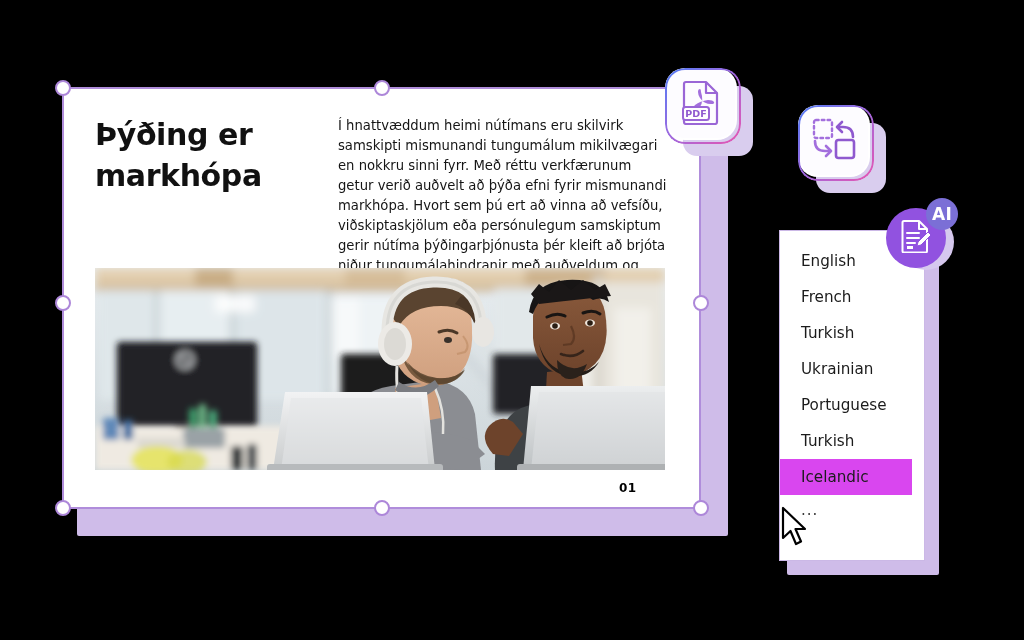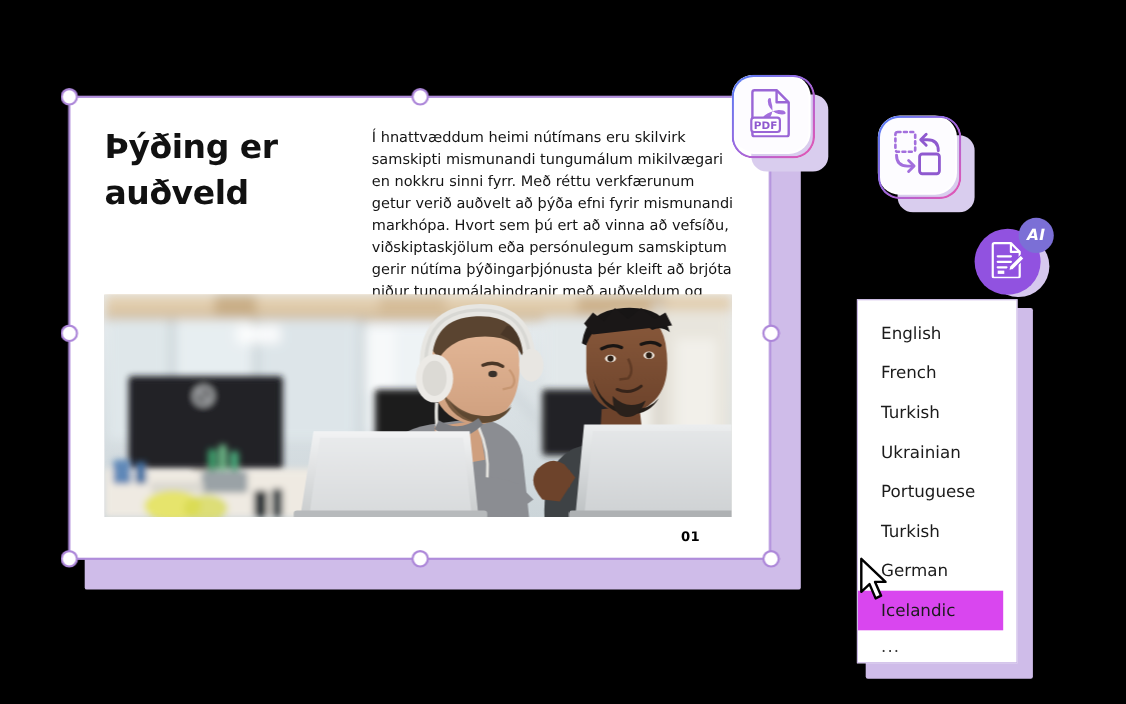--- a/index.html
+++ b/index.html
@@ -197,37 +197,35 @@
     align-items: center;
     justify-content: center;
   }
   .ai-pill {
     position: absolute;
     left: 40px; top: 0px;
     width: 32px; height: 32px;
     border-radius: 50%;
     background: #7b6fd6;
     color: #ffffff;
-    font-size: 14px;
+    font-size: 17px;
     font-weight: 700;
     display: flex;
     align-items: center;
     justify-content: center;
     letter-spacing: 0.3px;
-    font-style: italic;
   }
 
   
   .dd-wrap {
     position: absolute;
     left: 779px;
     top: 230px;
     width: 160px;
     height: 345px;
-    margin-top: 42px;
   }
   .dd-backdrop {
     position: absolute;
     left: 8px; top: 8px;
     width: 152px; height: 337px;
     background: #cfbce9;
     border-radius: 2px;
   }
   .dd-panel {
     position: absolute;
@@ -275,21 +273,21 @@
 
 <div class="stage">
 
   <div class="slide-wrap">
     <div class="slide-backdrop"></div>
 
     <div class="slide-paper">
       <div class="slide-content">
 
         <div class="slide-title">Þýðing er
-auðveld</div>
+markhópa</div>
 
         <div class="slide-body">Í hnattvæddum heimi nútímans eru skilvirk samskipti mismunandi tungumálum mikilvægari en nokkru sinni fyrr. Með réttu verkfærunum getur verið auðvelt að þýða efni fyrir mismunandi markhópa. Hvort sem þú ert að vinna að vefsíðu, viðskiptaskjölum eða persónulegum samskiptum gerir nútíma þýðingarþjónusta þér kleift að brjóta niður tungumálahindranir með auðveldum og nákvæmni.</div>
 
         <div class="slide-photo">
           <svg width="570" height="202" viewBox="0 0 570 202" xmlns="http://www.w3.org/2000/svg" aria-hidden="true">
             <defs>
               <linearGradient id="bgwall" x1="0" y1="0" x2="0" y2="1">
                 <stop offset="0" stop-color="#e9eef1"></stop>
                 <stop offset="1" stop-color="#ccd5d9"></stop>
               </linearGradient>
@@ -516,21 +514,20 @@
 
   <div class="dd-wrap">
     <div class="dd-backdrop"></div>
     <div class="dd-panel">
       <div class="dd-item">English</div>
       <div class="dd-item">French</div>
       <div class="dd-item">Turkish</div>
       <div class="dd-item">Ukrainian</div>
       <div class="dd-item">Portuguese</div>
       <div class="dd-item">Turkish</div>
-      <div class="dd-item">German</div>
       <div class="dd-item selected">Icelandic</div>
       <div class="dd-item ellipsis">...</div>
     </div>
   </div>
 
   <div class="ai-badge-wrap">
     <div class="ai-shadow"></div>
     <div class="ai-circle">
       <span>
         <svg width="32" height="34" viewBox="0 0 32 34" xmlns="http://www.w3.org/2000/svg">

